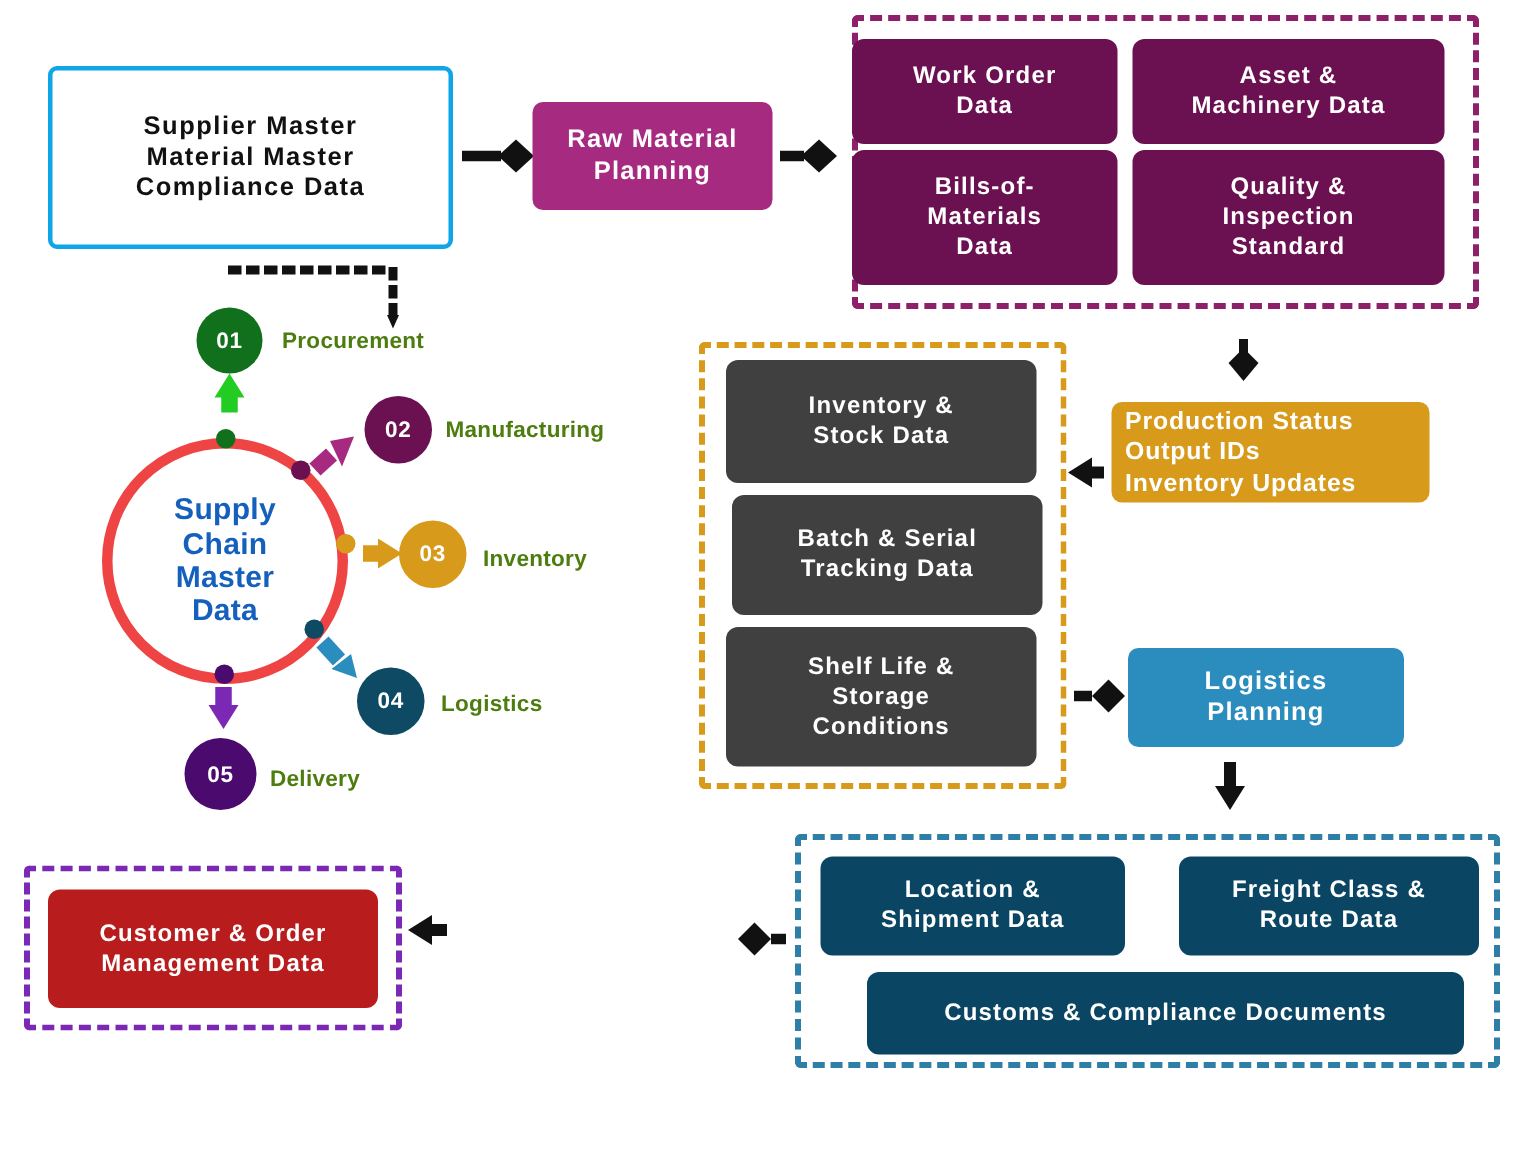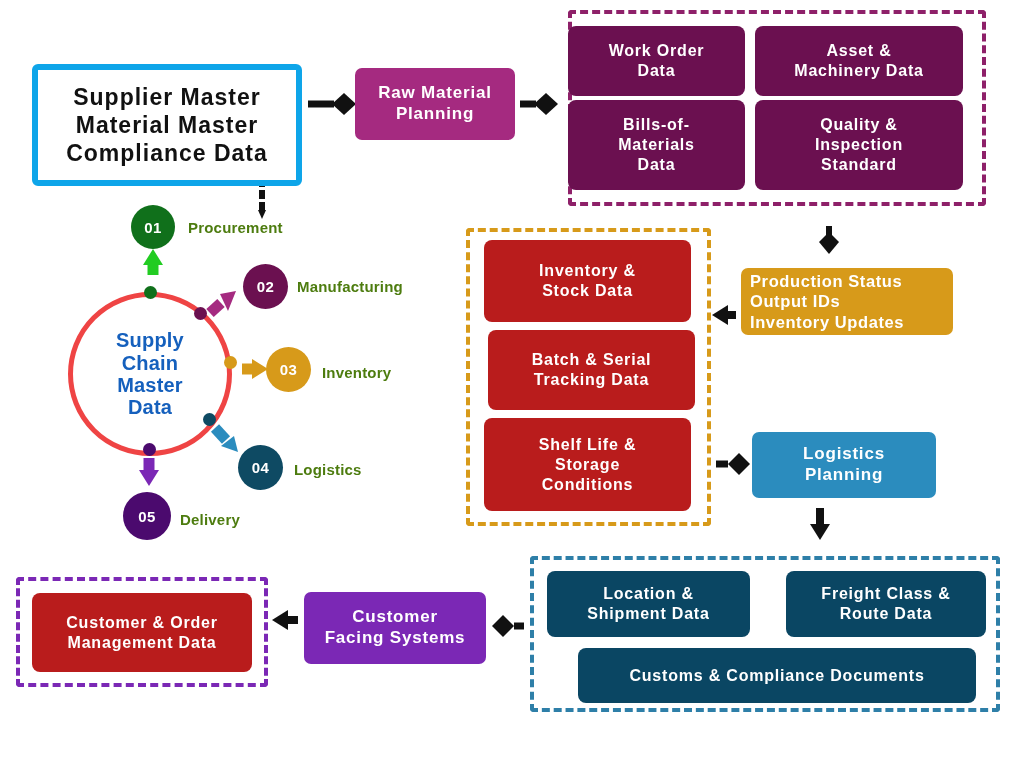--- a/index.html
+++ b/index.html
@@ -29,26 +29,26 @@
     align-items: center;
     justify-content: center;
     text-align: center;
     font-weight: bold;
     letter-spacing: 0.5px;
     line-height: 1.22;
   }
 
   
   #supplier-master-box {
-    left: 32px; top: 64px; width: 270px; height: 122px;
-    border: 6px solid #0ea5e9;
+    left: 32px; top: 44px; width: 270px; height: 122px;
+    border: 3px solid #0ea5e9;
     border-radius: 6px;
     background: #ffffff;
     color: #111111;
-    font-size: 23px;
+    font-size: 17px;
     letter-spacing: 1px;
   }
 
   
   #raw-material-planning {
     left: 355px; top: 68px; width: 160px; height: 72px;
     background: #A52A80;
     border-radius: 7px;
     color: #ffffff;
     font-size: 17px;
@@ -80,21 +80,21 @@
   #plum-card-work-order  { left: 568px; top: 26px;  width: 177px; height: 70px; }
   #plum-card-asset       { left: 755px; top: 26px;  width: 208px; height: 70px; }
   #plum-card-bom         { left: 568px; top: 100px; width: 177px; height: 90px; }
   #plum-card-quality     { left: 755px; top: 100px; width: 208px; height: 90px; }
 
   
   #supply-chain-circle {
     position: absolute;
     left: 68px; top: 292px;
     width: 164px; height: 164px;
-    border: 5px solid #ef4444;
+    border: 7px solid #ef4444;
     border-radius: 50%;
     background: #ffffff;
     box-sizing: border-box;
     display: flex;
     align-items: center;
     justify-content: center;
   }
   #supply-chain-circle-label {
     color: #1560BD;
     font-size: 20px;
@@ -147,21 +147,21 @@
 
   
   #inventory-data-group {
     left: 466px; top: 228px; width: 245px; height: 298px;
     border: 4px dashed #D79A1A;
     border-radius: 4px;
     display: block;
   }
   .gold-card {
     position: absolute;
-    background: #b91c1c;
+    background: #404040;
     border-radius: 8px;
     color: #ffffff;
     font-size: 16px;
     display: flex;
     align-items: center;
     justify-content: center;
     text-align: center;
     font-weight: bold;
     letter-spacing: 0.8px;
     line-height: 1.25;
@@ -427,24 +427,20 @@
 Shipment Data</span>
   </div>
   <div class="navy-card" id="navy-card-freight">
     <span style="white-space:pre-line">Freight Class &amp;
 Route Data</span>
   </div>
   <div class="navy-card" id="navy-card-customs">
     <span style="white-space:pre-line">Customs &amp; Compliance Documents</span>
   </div>
 
-  <div class="node" id="customer-facing-systems">
-    <span style="white-space:pre-line">Customer
-Facing Systems</span>
-  </div>
 
   <div class="node" id="customer-order-group"></div>
 
   <div class="node" id="customer-order-card">
     <span style="white-space:pre-line">Customer &amp; Order
 Management Data</span>
   </div>
 
 </div>
 

